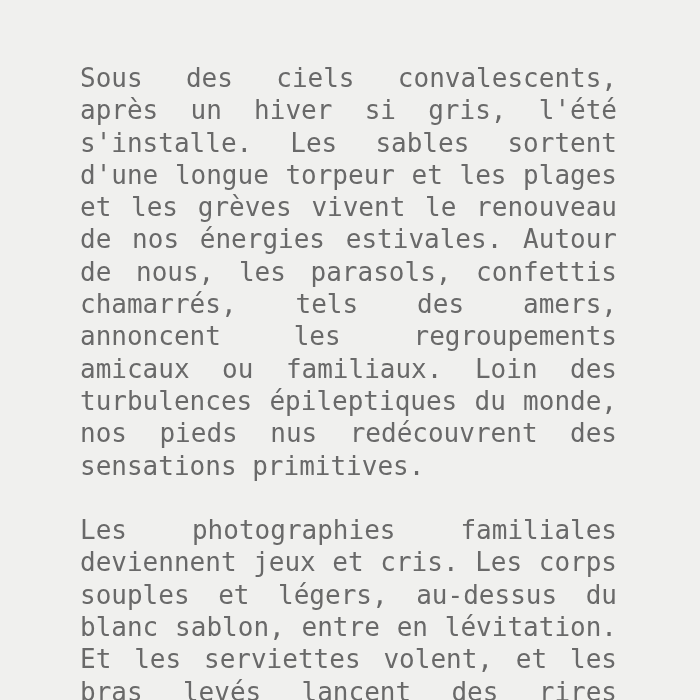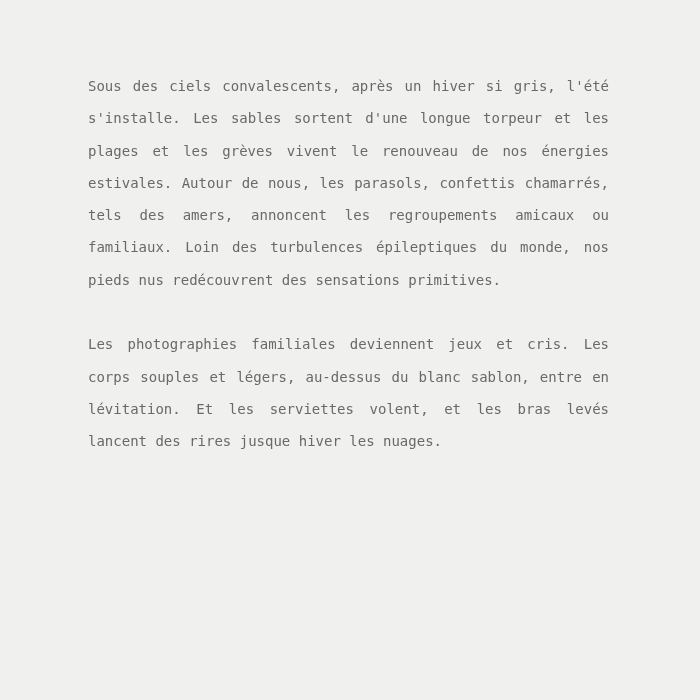--- a/index.html
+++ b/index.html
@@ -13,26 +13,26 @@
     background: var(--bg, #f0f0ee);
   }
   .page {
     box-sizing: border-box;
     width: 700px;
     height: 700px;
     padding: 54px 75px 0 72px;
   }
   .para {
     font-family: "DejaVu Sans Mono", monospace;
-    font-size: 14px;
+    font-size: 26px;
     line-height: 32.3px;
     color: var(--fg, #696969);
     text-align: justify;
     text-align-last: left;
-    margin: 16px;
+    margin: 8px;
     word-spacing: normal;
     -webkit-font-smoothing: antialiased;
   }
   .para + .para {
     margin-top: 32.3px; 
   }
 </style>
 </head>
 <body>
 

